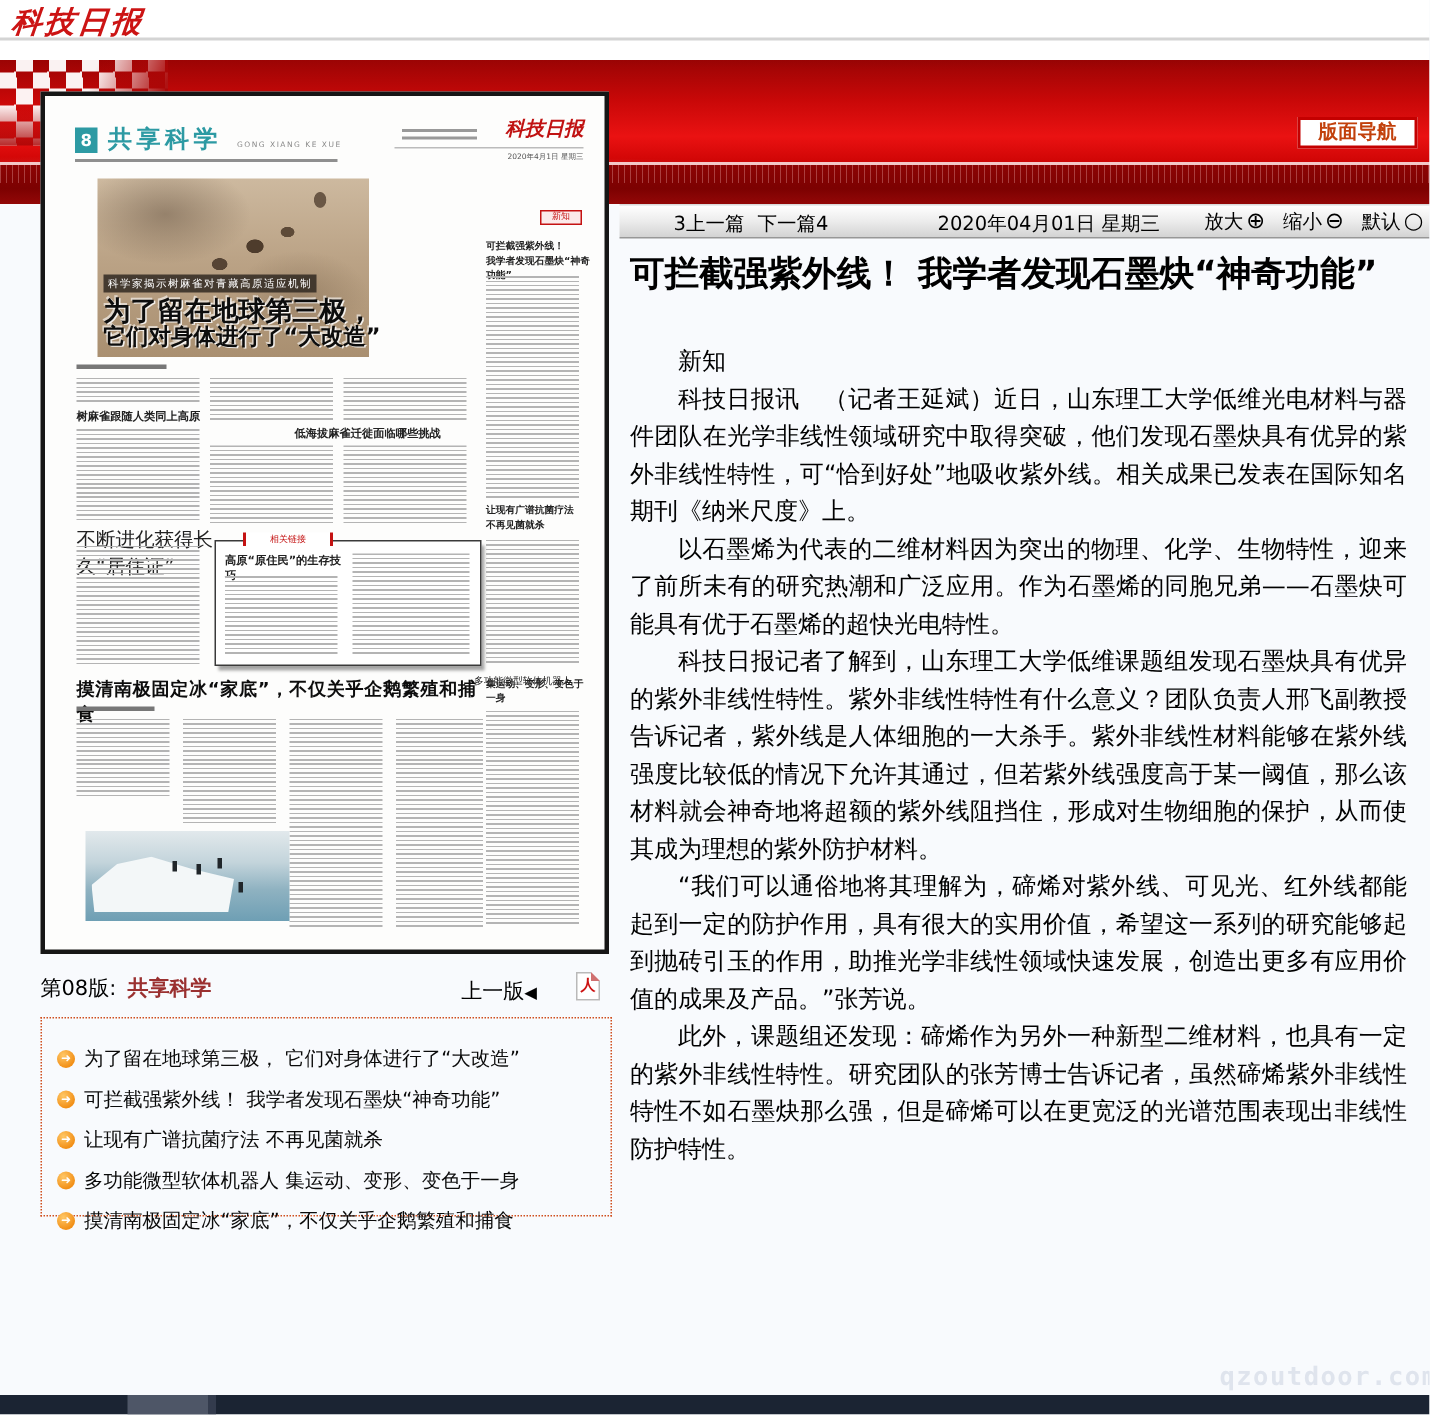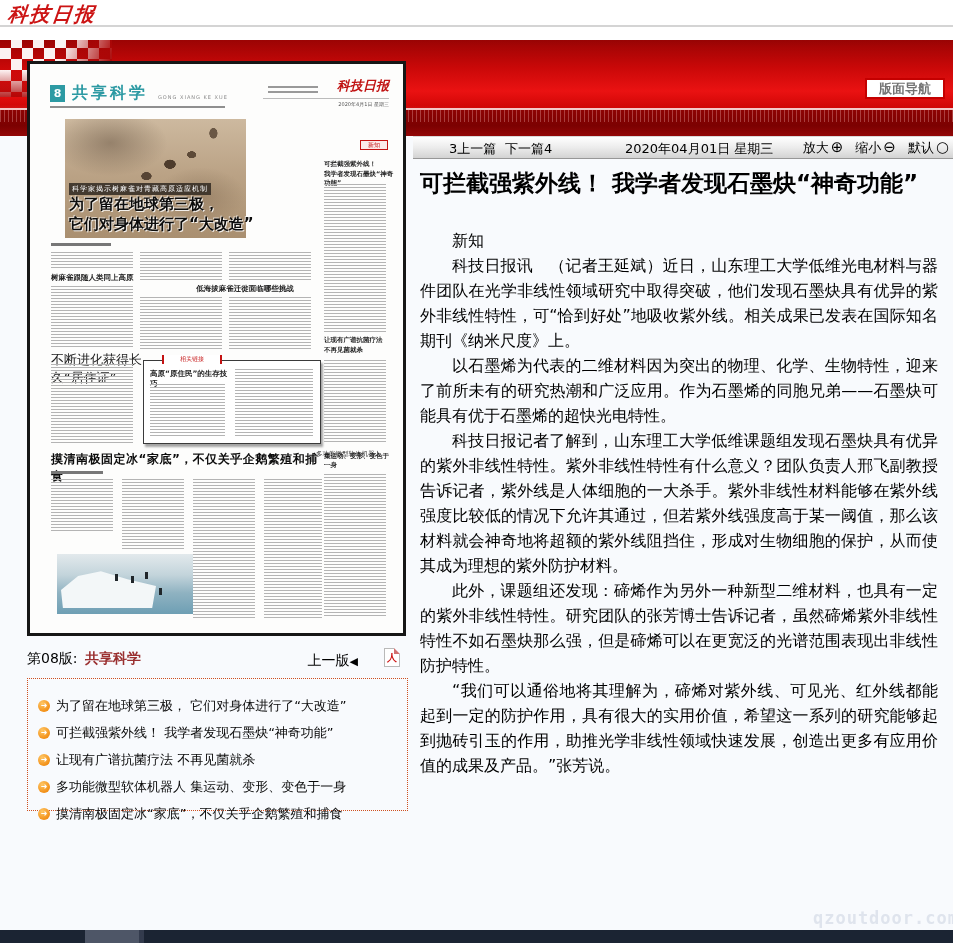--- a/index.html
+++ b/index.html
@@ -44,21 +44,21 @@
   .banner-dark {
     position:relative; width:100%; height:26px;
     background:linear-gradient(180deg,#8d0303 0%, #7c0101 60%, #930707 100%);
   }
   .banner-dark::before {
     content:""; position:absolute; left:0; top:0; width:100%; height:12px;
     background:repeating-linear-gradient(90deg, rgba(255,200,200,0.30) 0 1px, rgba(0,0,0,0) 1px 4px);
   }
   .nav-button {
     position:absolute; right:8px; top:38px; width:80px; height:21px;
-    background:#fff; border:2px solid #c40000; color:#737373;
+    background:#fff; border:2px solid #c40000; color:#c2410c;
     font-size:13px; font-weight:bold; text-align:center; line-height:17px;
     cursor:pointer;
   }
 
   
   .toolbar {
     position:absolute; left:413px; top:136px; width:540px; height:23px;
     background:linear-gradient(180deg,#ffffff 0%,#ececec 50%,#d3d3d3 100%);
     border-top:1px solid #d9d9d9; border-bottom:1px solid #979797;
     font-size:13px; color:#000;
@@ -105,21 +105,21 @@
       radial-gradient(10px 8px at 58% 38%, #4e3c2c 55%, rgba(0,0,0,0) 60%),
       radial-gradient(9px 7px at 45% 48%, #564434 55%, rgba(0,0,0,0) 60%),
       radial-gradient(8px 6px at 70% 30%, #5d4a38 55%, rgba(0,0,0,0) 60%),
       radial-gradient(7px 9px at 82% 12%, #6a5745 55%, rgba(0,0,0,0) 62%),
       radial-gradient(45% 40% at 25% 20%, rgba(92,74,58,0.45), rgba(0,0,0,0) 70%),
       radial-gradient(35% 35% at 75% 65%, rgba(120,98,75,0.40), rgba(0,0,0,0) 70%),
       linear-gradient(180deg,#cdb99f 0%, #bba386 45%, #a98f70 100%);
   }
   .n-kicker { left:39px; top:119px; background:rgba(52,44,36,0.88); color:#fff;
               font-size:7px; padding:1px 3px; letter-spacing:1px; }
-  .n-h1a { left:39px; top:131px; font-size:15px; font-weight:bold; color:#0d0d0d;
+  .n-h1a { left:39px; top:131px; font-size:18px; font-weight:bold; color:#0d0d0d;
            text-shadow:1px 1px 0 rgba(255,255,255,0.85), -1px -1px 0 rgba(255,255,255,0.6); }
   .n-h1b { left:39px; top:151px; font-size:15px; font-weight:bold; color:#0d0d0d;
            text-shadow:1px 1px 0 rgba(255,255,255,0.85), -1px -1px 0 rgba(255,255,255,0.6); }
   .n-byline { left:21px; top:179px; width:60px; height:3px; background:#777; }
 
   
   .ftA1 { left:21px;  top:188px; width:82px; height:18px; }
   .n-sub1 { left:21px; top:209px; width:92px; font-size:7.5px; font-weight:bold; color:#222; }
   .ftA2 { left:21px;  top:222px; width:82px; height:62px; }
   .ftB1 { left:110px; top:188px; width:82px; height:28px; }
@@ -245,22 +245,22 @@
     </span>
   </span>
 </div>
 
 <div class="article">
   <h1>可拦截强紫外线！ 我学者发现石墨炔“神奇功能”</h1>
   <div class="tag">新知</div>
   <p>科技日报讯　（记者王延斌）近日，山东理工大学低维光电材料与器件团队在光学非线性领域研究中取得突破，他们发现石墨炔具有优异的紫外非线性特性，可“恰到好处”地吸收紫外线。相关成果已发表在国际知名期刊《纳米尺度》上。</p>
   <p>以石墨烯为代表的二维材料因为突出的物理、化学、生物特性，迎来了前所未有的研究热潮和广泛应用。作为石墨烯的同胞兄弟——石墨炔可能具有优于石墨烯的超快光电特性。</p>
   <p>科技日报记者了解到，山东理工大学低维课题组发现石墨炔具有优异的紫外非线性特性。紫外非线性特性有什么意义？团队负责人邢飞副教授告诉记者，紫外线是人体细胞的一大杀手。紫外非线性材料能够在紫外线强度比较低的情况下允许其通过，但若紫外线强度高于某一阈值，那么该材料就会神奇地将超额的紫外线阻挡住，形成对生物细胞的保护，从而使其成为理想的紫外防护材料。</p>
+  <p>“我们可以通俗地将其理解为，碲烯对紫外线、可见光、红外线都能起到一定的防护作用，具有很大的实用价值，希望这一系列的研究能够起到抛砖引玉的作用，助推光学非线性领域快速发展，创造出更多有应用价值的成果及产品。”张芳说。</p>
   <p>此外，课题组还发现：碲烯作为另外一种新型二维材料，也具有一定的紫外非线性特性。研究团队的张芳博士告诉记者，虽然碲烯紫外非线性特性不如石墨炔那么强，但是碲烯可以在更宽泛的光谱范围表现出非线性防护特性。</p>
-  <p>“我们可以通俗地将其理解为，碲烯对紫外线、可见光、红外线都能起到一定的防护作用，具有很大的实用价值，希望这一系列的研究能够起到抛砖引玉的作用，助推光学非线性领域快速发展，创造出更多有应用价值的成果及产品。”张芳说。</p>
 </div>
 
 <div class="thumb">
 
   <div class="m-num">8</div>
   <div class="m-title">共享科学</div>
   <div class="m-pinyin">GONG XIANG KE XUE</div>
   <div class="m-line"></div>
   <div class="m-contact1 bar"></div>
   <div class="m-contact2 bar"></div>

